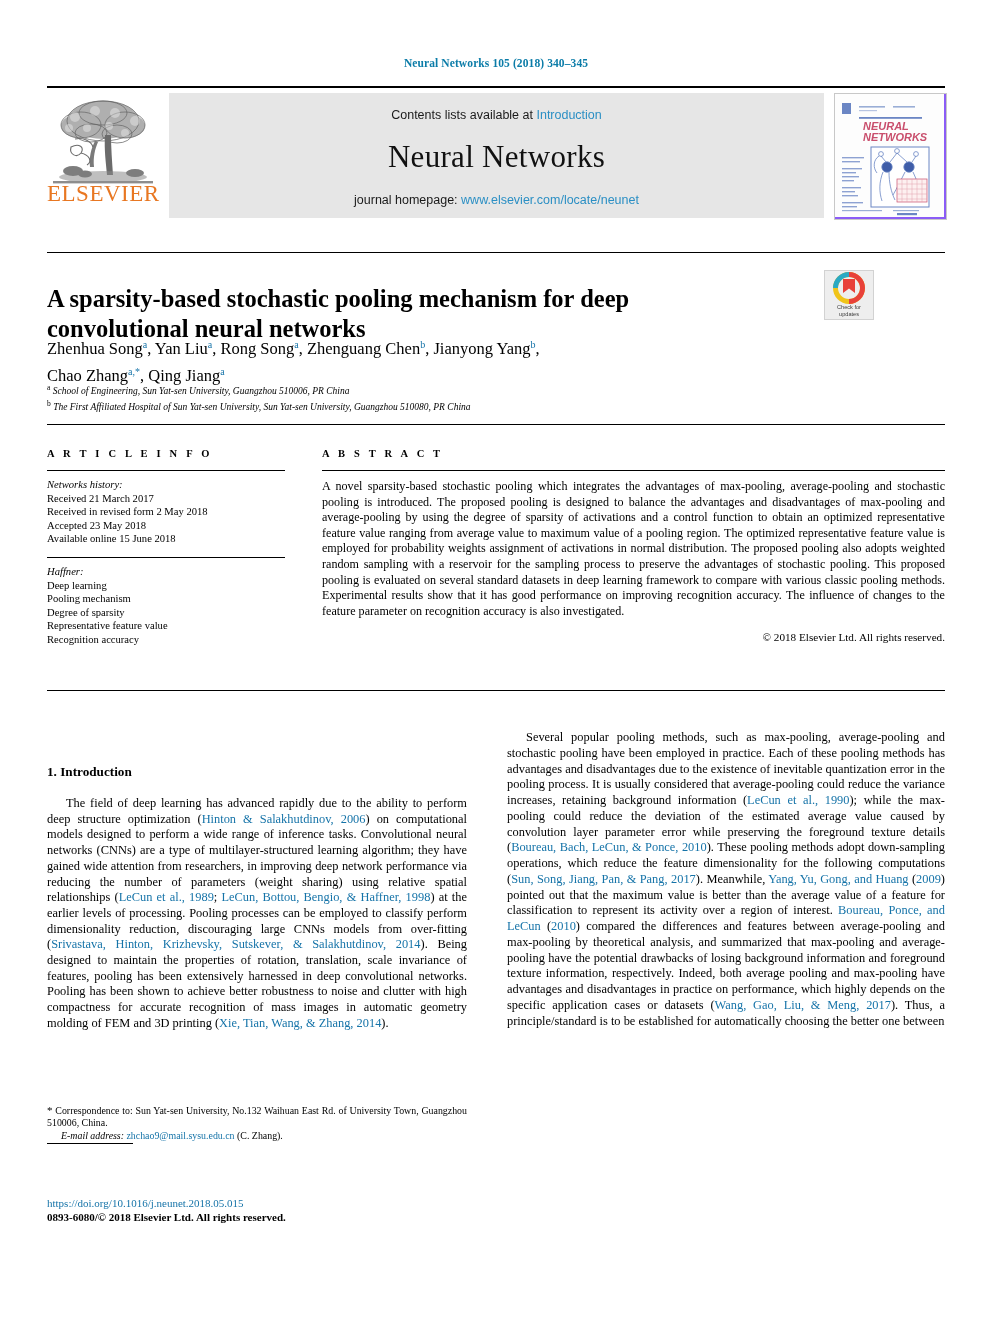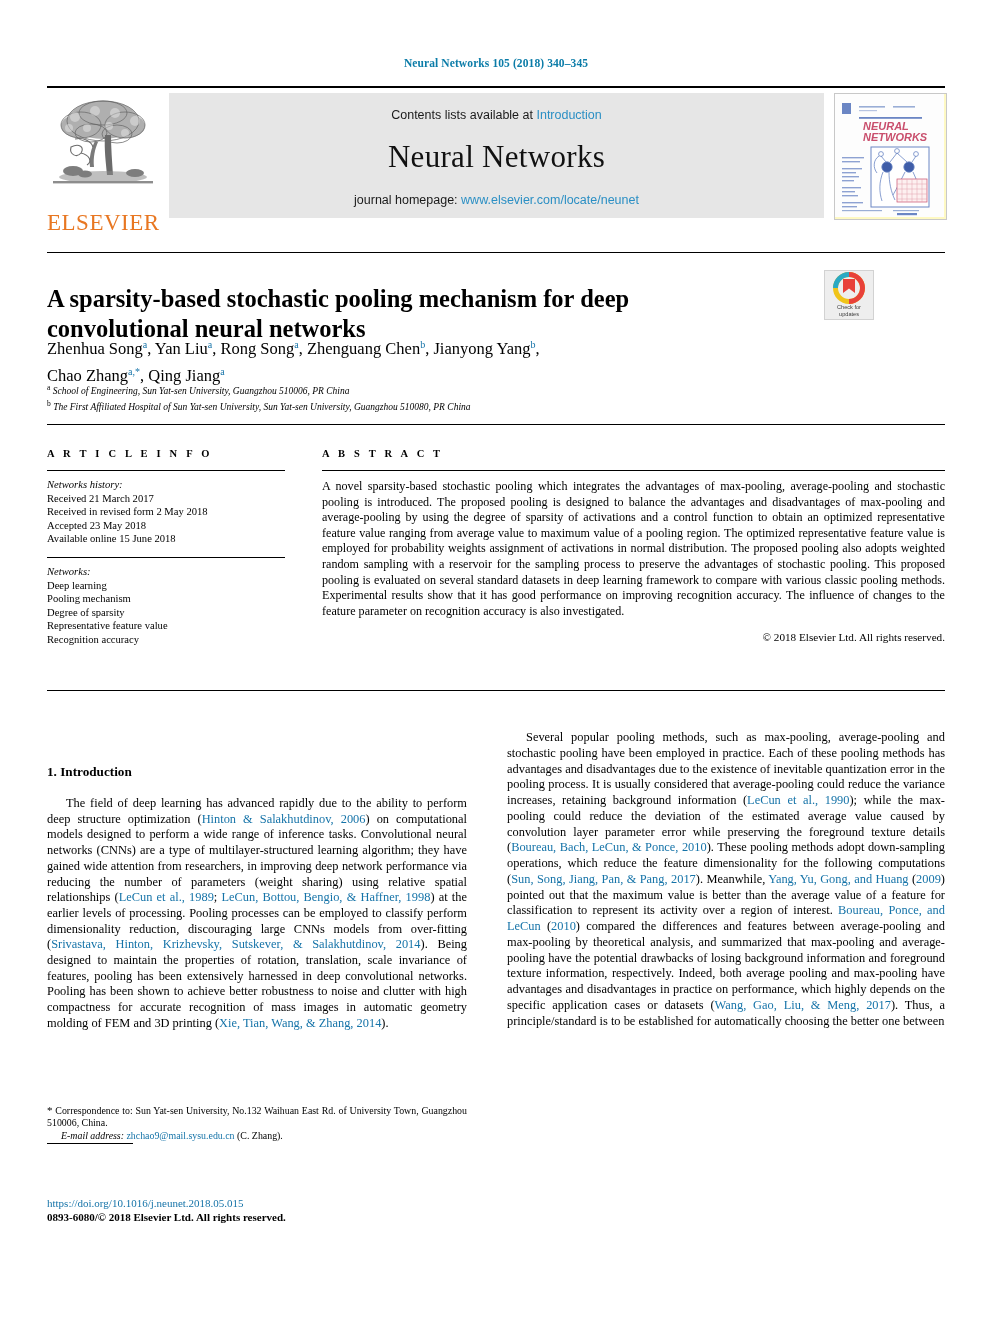--- a/index.html
+++ b/index.html
@@ -53,21 +53,21 @@
     height: 125px;
   }
   .tree-box {
     position: absolute;
     left: 4px; top: 2px;
     width: 104px; height: 96px;
     overflow: hidden;
   }
   .elsevier-word {
     position: absolute;
-    left: 0; top: 117px;
+    left: 0; top: 88px;
     width: 112px;
     text-align: center;
     font-family: "Liberation Serif", serif;
     font-size: 23px;
     letter-spacing: 0.5px;
     color: #e87722;
   }
   .journal-band {
     position: absolute;
     left: 122px;
@@ -101,21 +101,21 @@
   }
   .homepage-line .hp-link {
     color: #2b8fc4;
   }
   .cover-thumb {
     position: absolute;
     left: 787px;
     top: 5px;
     width: 111px;
     height: 125px;
-    background: #fef9c3;
+    background: #8b5cf6;
     border: 1px solid #c8c8c8;
     overflow: hidden;
   }
 
   
   .title-rule {
     position: absolute;
     left: 47px;
     top: 252px;
     width: 898px;
@@ -487,21 +487,21 @@
     <hr class="info-hr">
     <div class="info-body">
       <div class="it">Networks history:</div>
       <div>Received 21 March 2017</div>
       <div>Received in revised form 2 May 2018</div>
       <div>Accepted 23 May 2018</div>
       <div>Available online 15 June 2018</div>
     </div>
     <hr class="info-hr">
     <div class="info-body">
-      <div class="it">Networks:</div>
+      <div class="it">Haffner:</div>
       <div>Deep learning</div>
       <div>Pooling mechanism</div>
       <div>Degree of sparsity</div>
       <div>Representative feature value</div>
       <div>Recognition accuracy</div>
     </div>
   </div>
 
   <div class="abstract-col">
     <div class="sec-head">A B S T R A C T</div>

